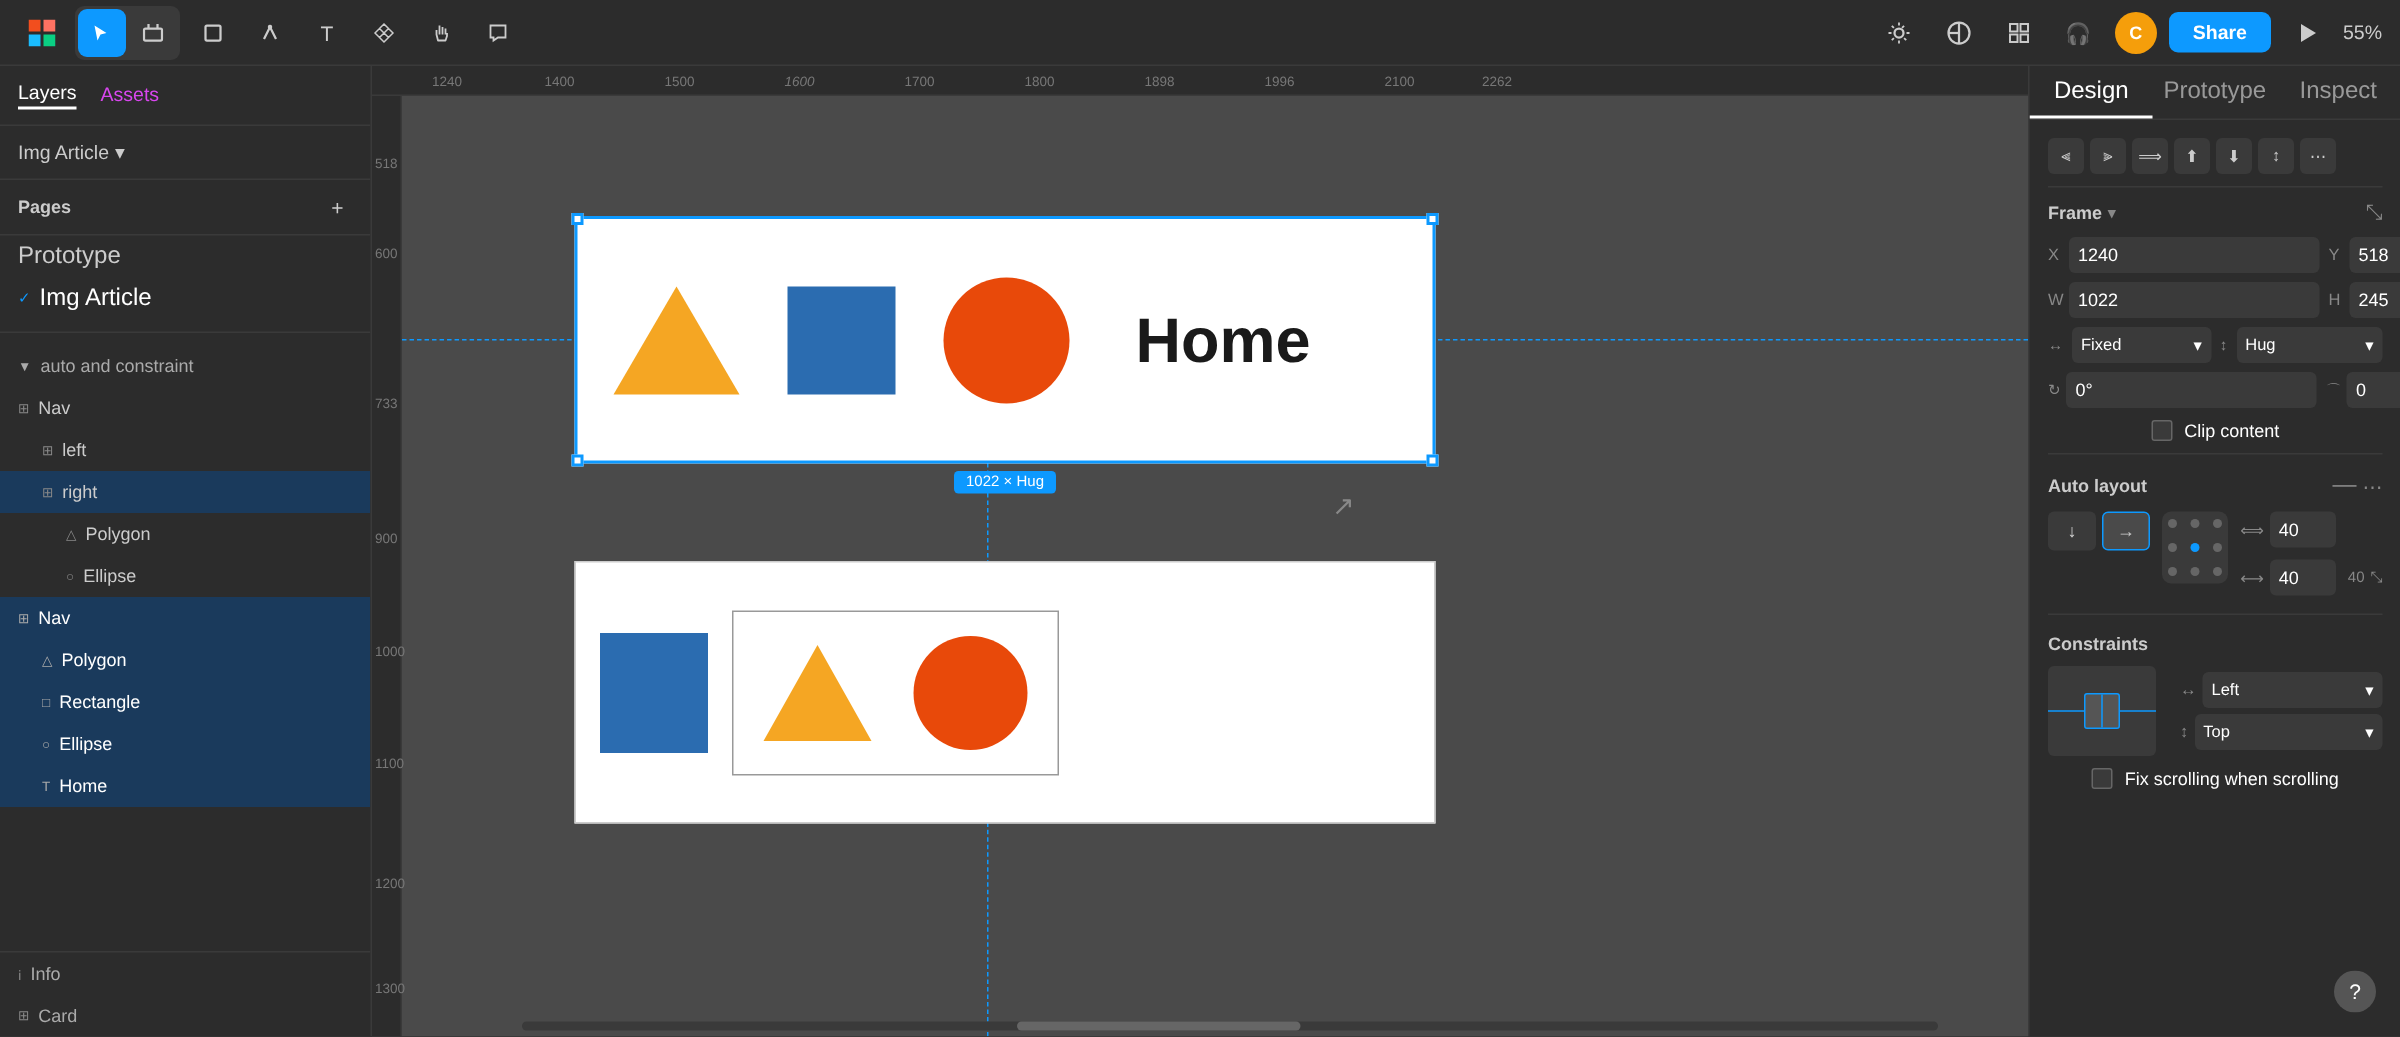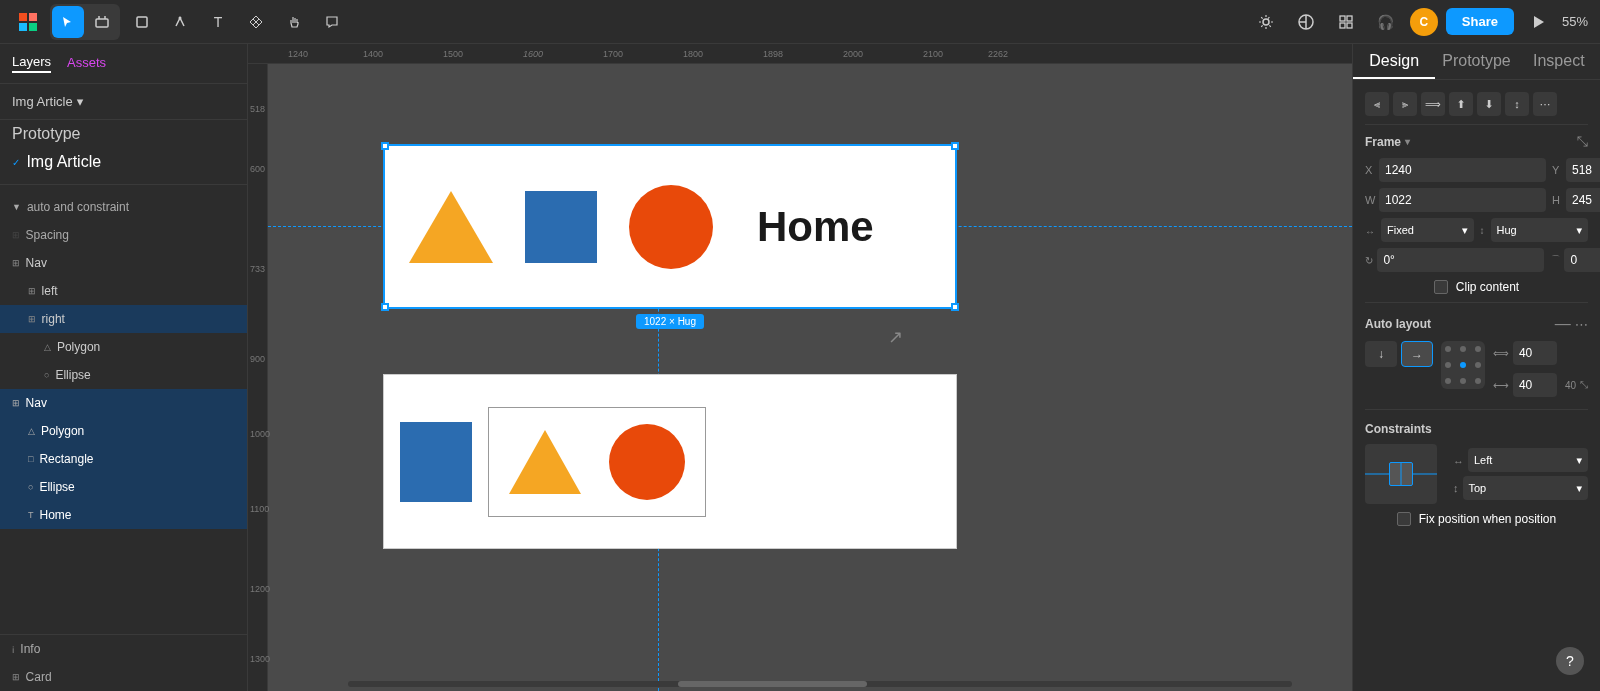--- a/index.html
+++ b/index.html
@@ -380,42 +380,42 @@
     <div class="panel-header">
       <span class="panel-tab active">Layers</span>
       <span class="panel-tab">Assets</span>
     </div>
 
     <div class="file-breadcrumb">
       <span>Img Article</span>
       <span>▾</span>
     </div>
 
+    <div class="page-header">
+      <span>Pages</span>
+      <button class="tool-btn" style="width:20px;height:20px;">+</button>
+    </div>
 
     <div class="layer-item">
       <span class="label">Prototype</span>
     </div>
     <div class="layer-item active-page">
       <span class="check">✓</span>
       <span class="label">Img Article</span>
     </div>
 
     <div class="divider"></div>
 
     <div class="layer-tree">
 
       <div class="section-header">
         <span style="font-size:9px;">▼</span>
         <span>auto and constraint</span>
       </div>
 
-      <div class="section-header">
-        <span style="font-size:9px; color:#444;">⊞</span>
-        <span>Spacing</span>
-      </div>
 
       <div class="layer-item" style="padding-left:12px;">
         <span style="font-size:9px; color:#888;">⊞</span>
         <span class="label">Nav</span>
       </div>
 
       <div class="layer-item" style="padding-left:28px;">
         <span style="font-size:9px; color:#888;">⊞</span>
         <span class="label">left</span>
       </div>
@@ -477,21 +477,21 @@
   <div class="canvas-area">
 
     <div class="ruler-top">
       <span class="ruler-mark" style="left:40px;">1240</span>
       <span class="ruler-mark" style="left:115px;">1400</span>
       <span class="ruler-mark" style="left:195px;">1500</span>
       <span class="ruler-mark" style="left:275px;font-style:italic;">1600</span>
       <span class="ruler-mark" style="left:355px;">1700</span>
       <span class="ruler-mark" style="left:435px;">1800</span>
       <span class="ruler-mark" style="left:515px;">1898</span>
-      <span class="ruler-mark" style="left:595px;">2000</span>
+      <span class="ruler-mark" style="left:595px;">1996</span>
       <span class="ruler-mark" style="left:675px;">2100</span>
       <span class="ruler-mark" style="left:740px;text-align:right;">2262</span>
     </div>
 
     <div class="ruler-left">
       <span style="position:absolute;top:40px;left:2px;font-size:9px;color:#777;">518</span>
       <span style="position:absolute;top:100px;left:2px;font-size:9px;color:#777;">600</span>
       <span style="position:absolute;top:200px;left:2px;font-size:9px;color:#777;">733</span>
       <span style="position:absolute;top:290px;left:2px;font-size:9px;color:#777;">900</span>
       <span style="position:absolute;top:365px;left:2px;font-size:9px;color:#777;">1000</span>
@@ -698,21 +698,21 @@
               <div class="constraint-select">
                 <span>Top</span>
                 <span>▾</span>
               </div>
             </div>
           </div>
         </div>
 
         <div class="checkbox-row">
           <div class="checkbox"></div>
-          <span>Fix position when position</span>
+          <span>Fix scrolling when scrolling</span>
         </div>
       </div>
 
     </div>
 
     <div style="position:absolute;bottom:16px;right:16px;">
       <div class="help-btn">?</div>
     </div>
   </div>
 

